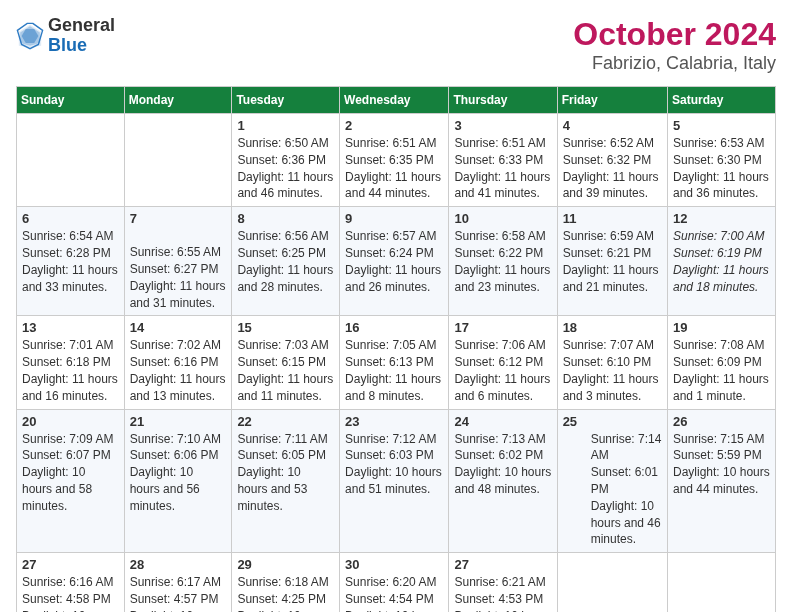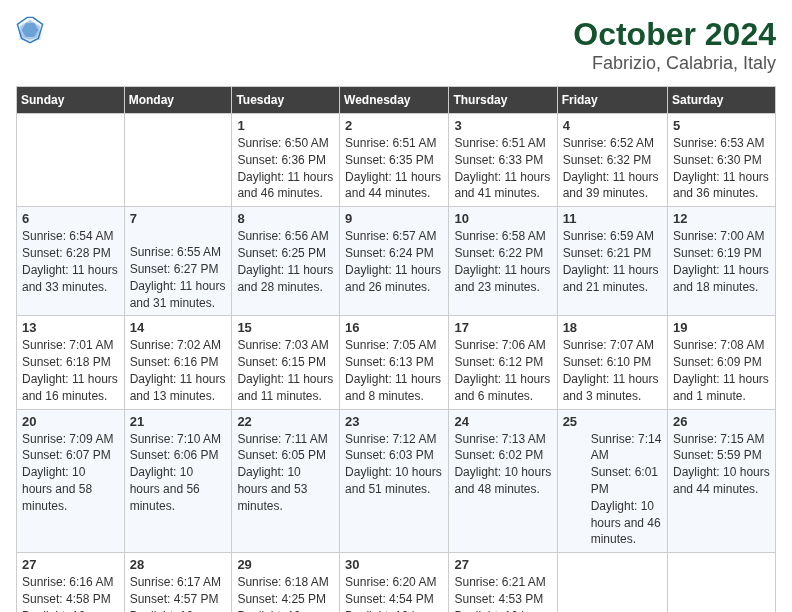--- a/index.html
+++ b/index.html
@@ -33,21 +33,21 @@
       width: 28px;
       height: 28px;
       margin-right: 4px;
     }
     .title-block {
       text-align: right;
     }
     .month-title {
       font-size: 32px;
       font-weight: bold;
-      color: #14532d;
+      color: #be185d;
     }
     .location {
       font-size: 18px;
       color: #555;
     }
     .calendar {
       width: 100%;
       border-collapse: collapse;
       border: 1px solid #ccc;
     }
@@ -76,33 +76,37 @@
       margin-bottom: 2px;
     }
     .day-info {
       font-size: 12px;
       line-height: 1.4;
       color: #333;
     }
     .empty { background: #fafafa; }
     tr:nth-child(even) td { background: #f5f8fc; }
     tr:nth-child(odd) td { background: #fff; }
-    .calendar thead tr th { background: #404040; }
+    .calendar thead tr th { background: #15803d; }
   </style>
 </head>
 <body>
 
 <div class="header">
   <div class="logo">
     <svg class="logo-icon" viewBox="0 0 40 40">
       <polygon points="20,4 36,14 36,34 20,36 4,34 4,14" fill="#2e7bc4" opacity="0.15"></polygon>
       <polygon points="24,2 38,12 32,32 20,38 8,32 2,12 16,2" fill="none" stroke="#2e7bc4" stroke-width="2"></polygon>
       <polygon points="20,6 34,15 34,30 20,34 6,30 6,15" fill="#2e7bc4" opacity="0.3"></polygon>
       <path d="M14,10 L26,10 L32,20 L26,30 L14,30 L8,20 Z" fill="#2e7bc4" opacity="0.5"></path>
     </svg>
+    <div class="logo-text">
+      <span class="general">General</span>
+      <span class="blue">Blue</span>
+    </div>
   </div>
   <div class="title-block">
     <div class="month-title">October 2024</div>
     <div class="location">Fabrizio, Calabria, Italy</div>
   </div>
 </div>
 
 <table class="calendar">
   <thead>
     <tr>
@@ -182,21 +186,21 @@
 Daylight: 11 hours and 23 minutes.</div>
         </td>
         <td>
           <span class="day-num">11</span>
           <div class="day-info" style="white-space: pre-line;">Sunrise: 6:59 AM
 Sunset: 6:21 PM
 Daylight: 11 hours and 21 minutes.</div>
         </td>
         <td>
           <span class="day-num">12</span>
-          <div class="day-info" style="white-space: pre-line;">Sunrise: 7:00 AM
+          <div class="day-info" style="white-space: pre-line; font-style: italic;">Sunrise: 7:00 AM
 Sunset: 6:19 PM
 Daylight: 11 hours and 18 minutes.</div>
         </td>
       </tr>
       <tr>
         <td>
           <span class="day-num">13</span>
           <div class="day-info" style="white-space: pre-line;">Sunrise: 7:01 AM
 Sunset: 6:18 PM
 Daylight: 11 hours and 16 minutes.</div>

